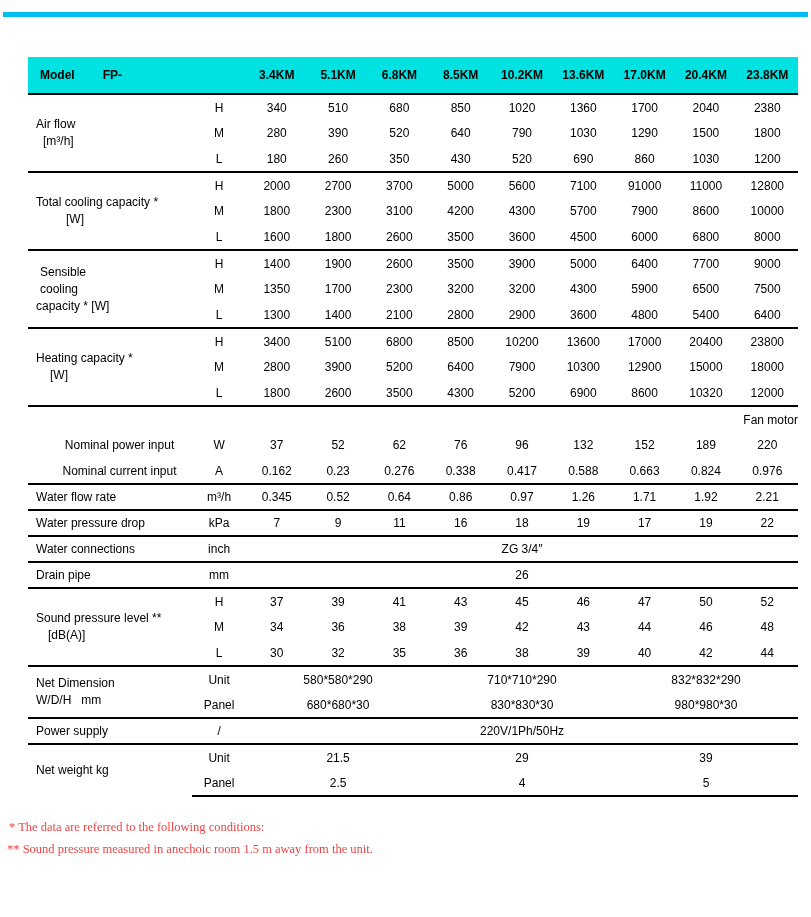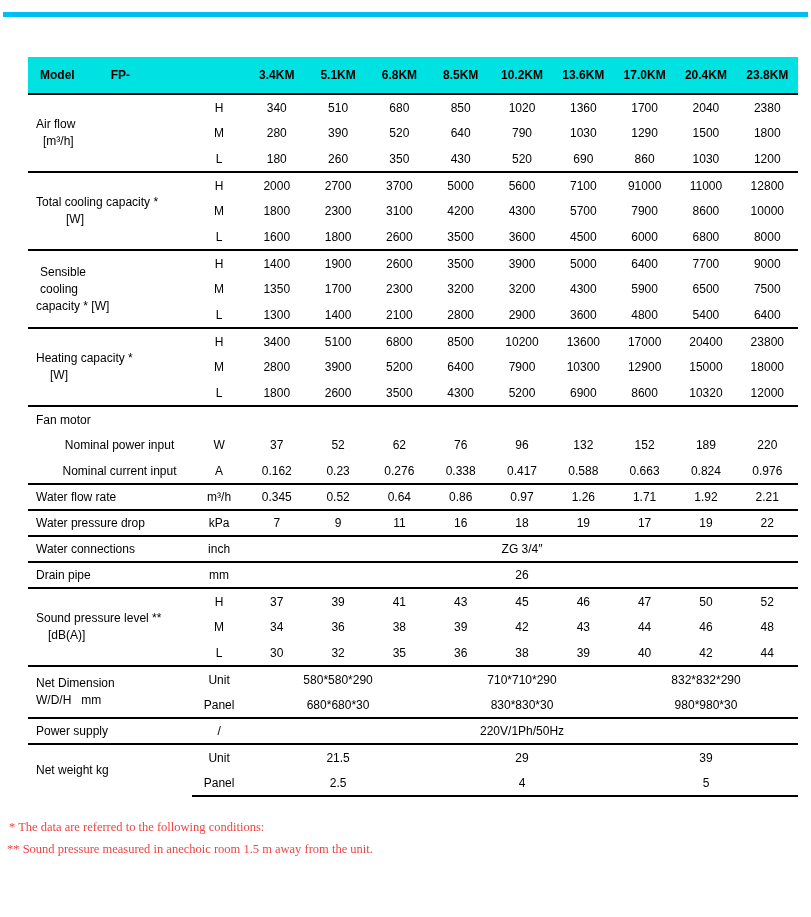--- a/index.html
+++ b/index.html
@@ -41,36 +41,36 @@
     background: #00e2e2;
     height: 37px;
     font-weight: bold;
     font-size: 12px;
     border-bottom: 2px solid #000;
     padding: 0;
     vertical-align: middle;
   }
   th.model-th { text-align: left; }
   th.model-th .model-wrap {
-    display: flex; align-items: center; gap: 36px; padding-left: 12px;
+    display: flex; align-items: center; gap: 28px; padding-left: 12px;
   }
   th.col-h { text-align: center; }
 
   tbody td {
     height: 26px;
     padding: 0;
     vertical-align: middle;
     text-align: center;
     font-size: 12px;
   }
   tbody tr.sec-top > td { border-top: 2px solid #000; }
   tbody tr:last-child > td { border-bottom: 2.5px solid #000; }
 
   td.lbl { text-align: left; padding-left: 8px; line-height: 17px; }
-  td.grouplbl { text-align: left; padding-left: 8px; }
+  td.grouplbl { text-align: right; padding-left: 8px; }
   td.sublbl { text-align: center; padding-left: 19px; }
   td.sub { text-align: center; }
   td.val { text-align: center; }
 
   
   .sec-air-flow .l2 { padding-left: 7px; }
   .sec-total-cooling .l2 { padding-left: 30px; }
   .sec-heating .l2 { padding-left: 14px; }
   .sec-sound-pressure .l2 { padding-left: 12px; }
   .sec-sensible-cooling .l1 {

